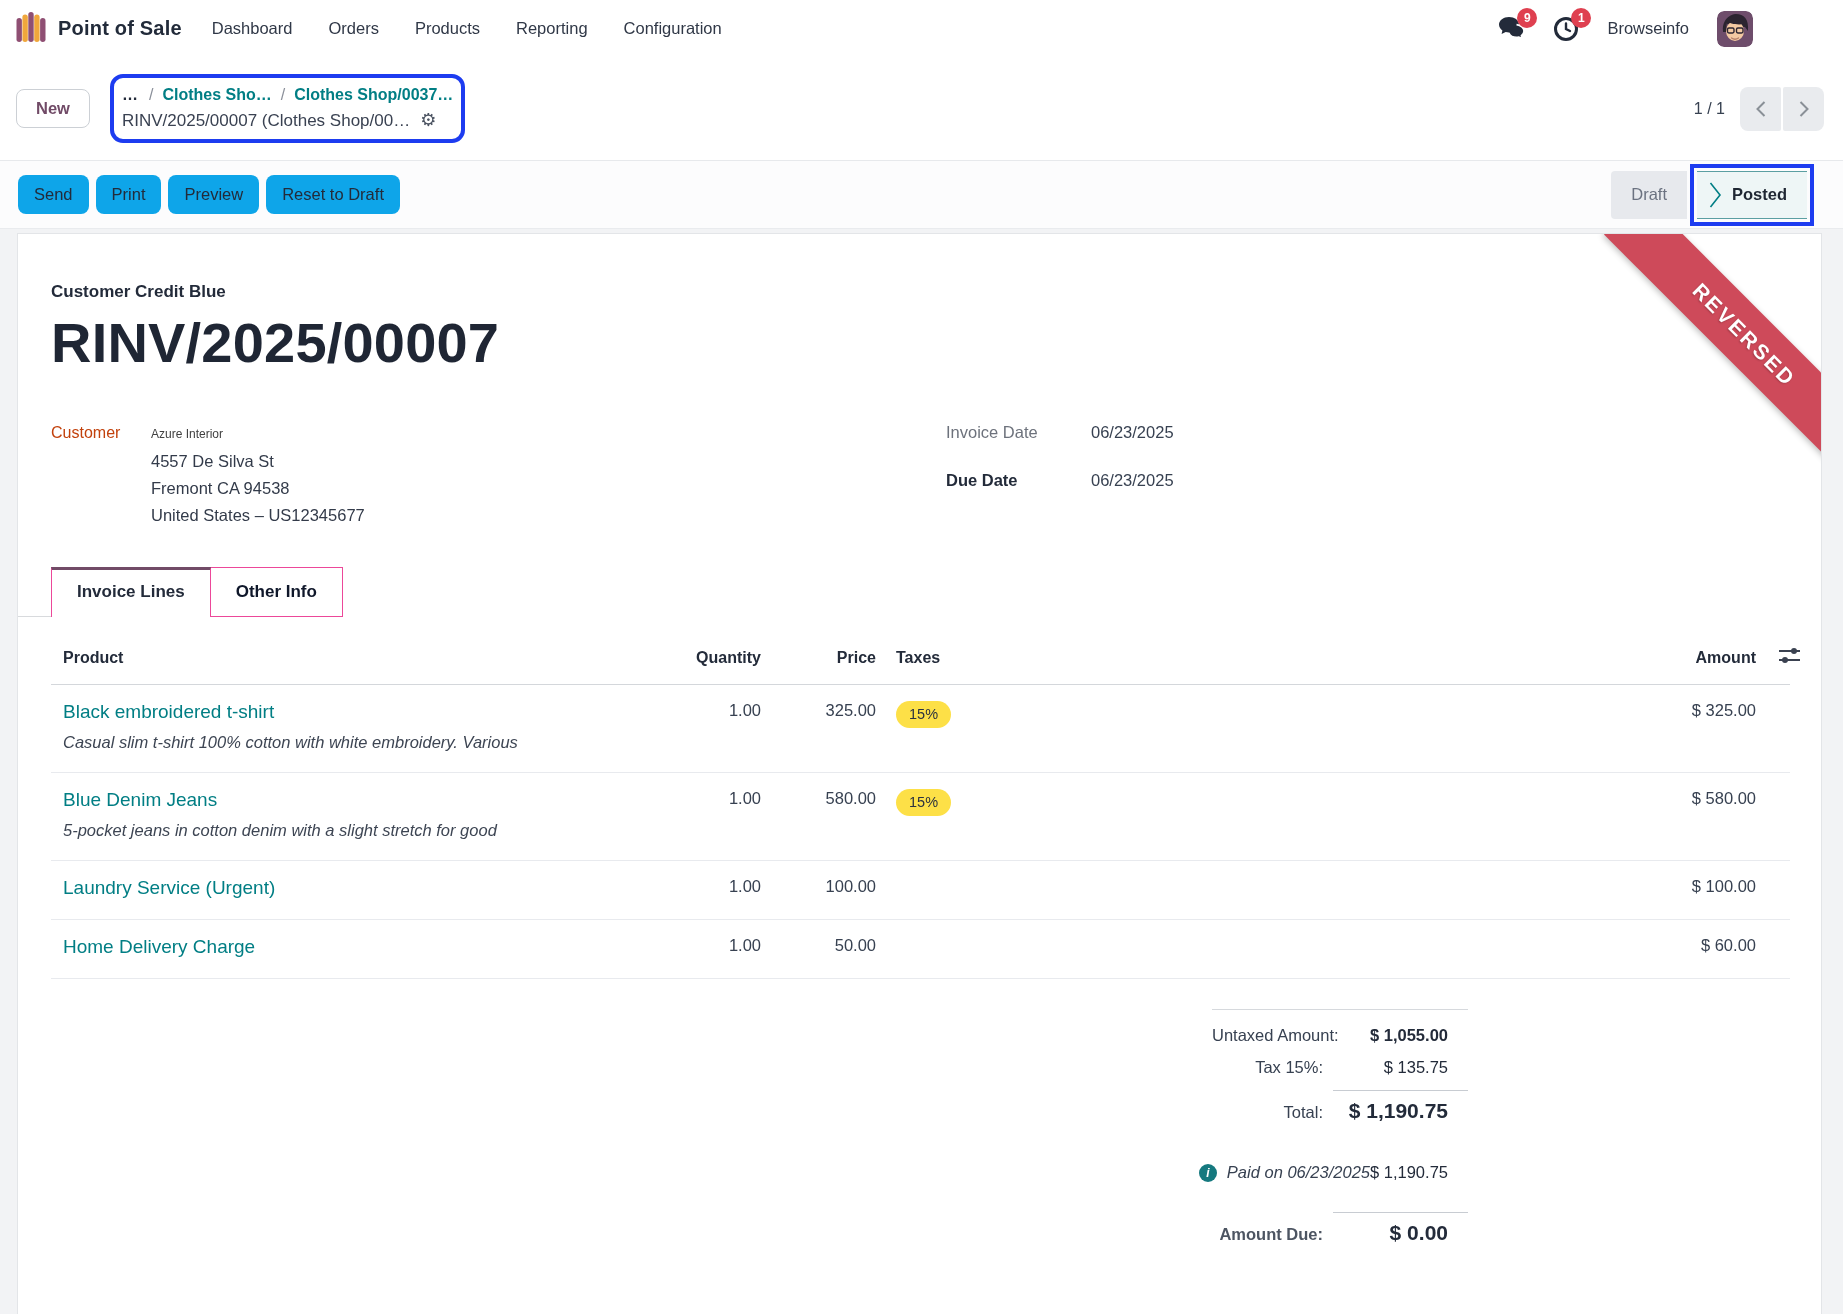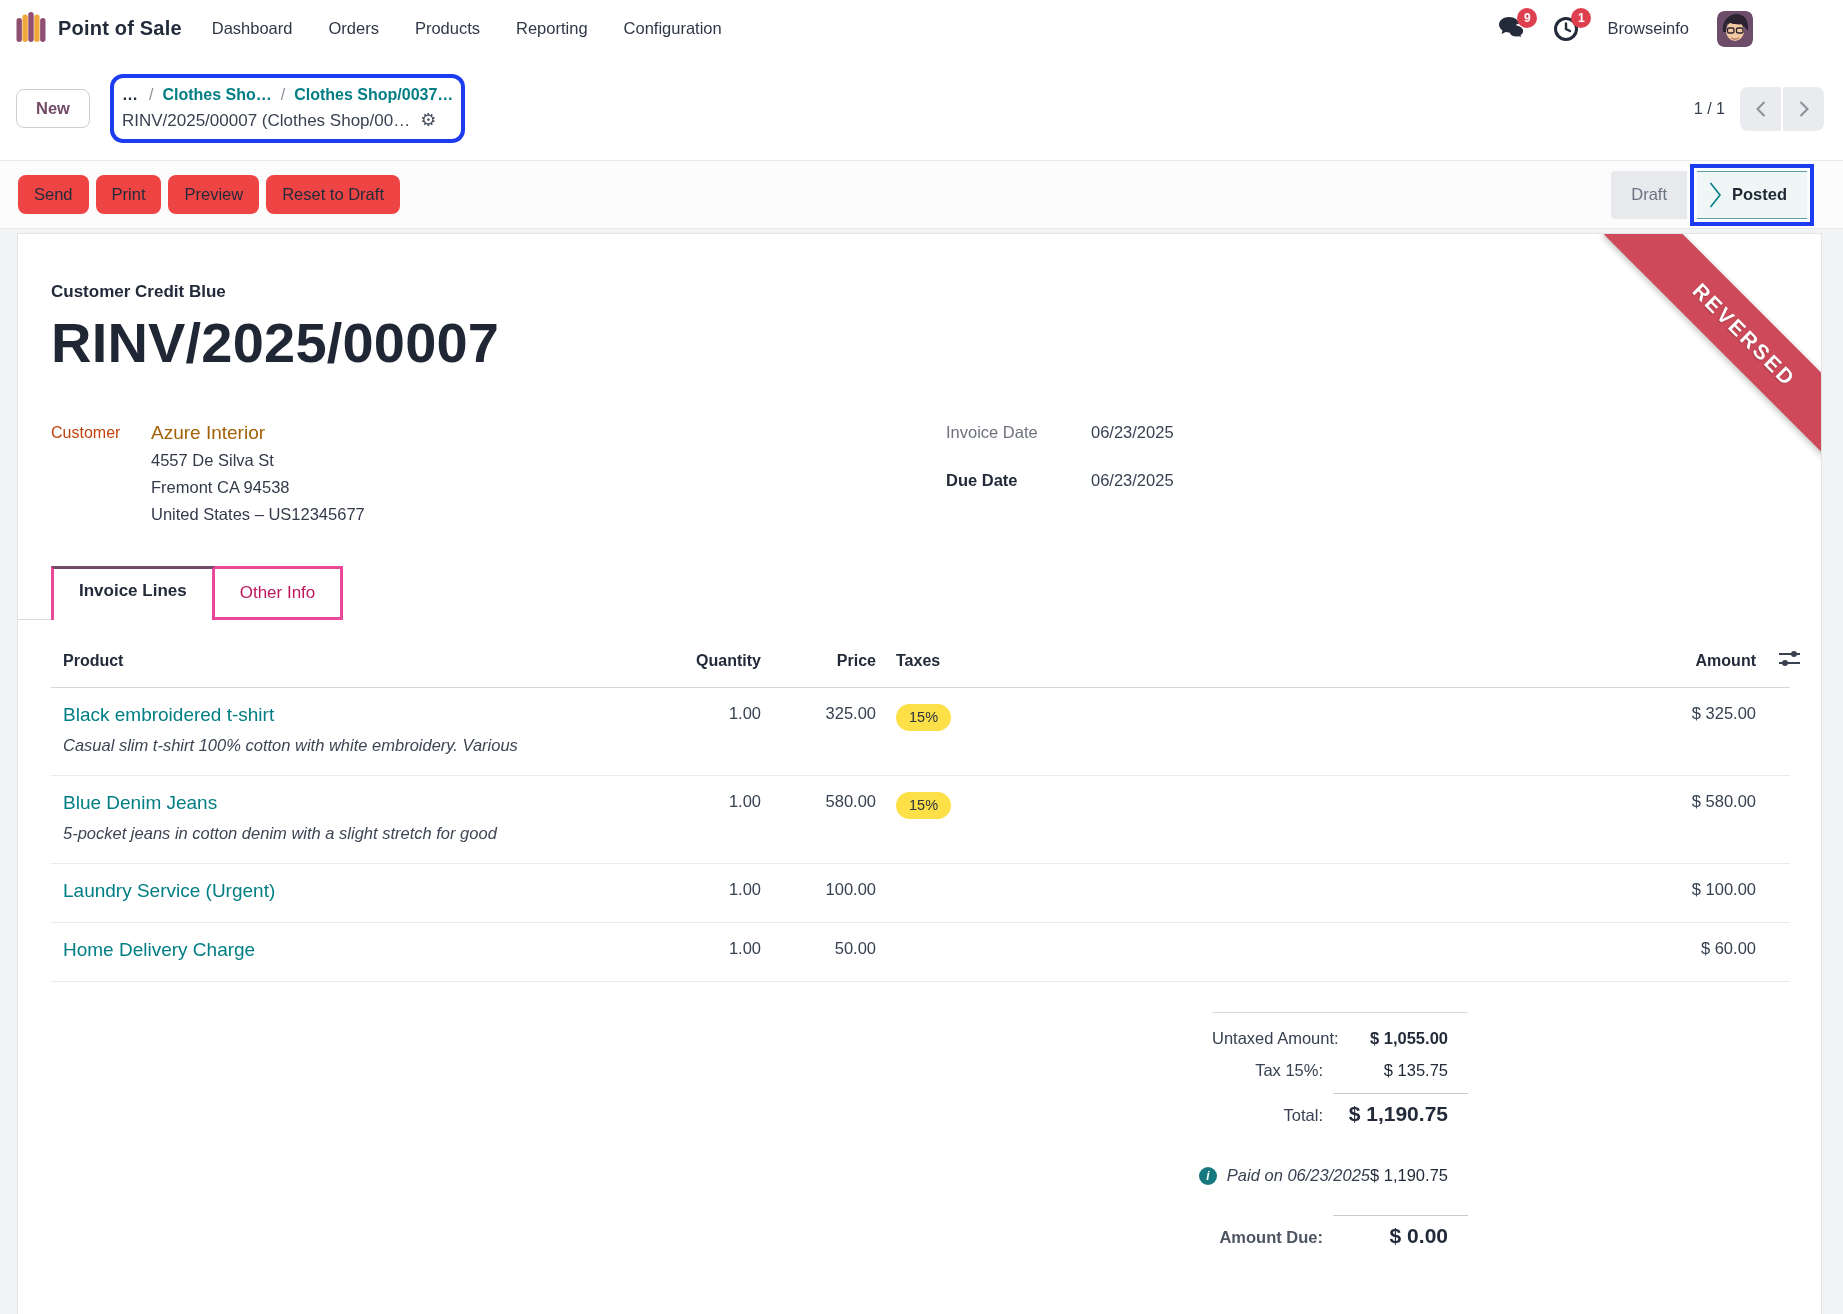--- a/index.html
+++ b/index.html
@@ -48,21 +48,21 @@
     width:41px; height:44px; background:#e9ebee; border:none; border-radius:8px;
     display:flex; align-items:center; justify-content:center; cursor:pointer;
   }
   .pager-btns button:first-child { border-top-right-radius:2px; border-bottom-right-radius:2px; }
   .pager-btns button:last-child { border-top-left-radius:2px; border-bottom-left-radius:2px; }
 
   
   .statusbar { height:68px; background:#fcfcfd; border-bottom:1px solid #e9ebee;
     display:flex; align-items:center; padding:0 36px 0 18px; }
   .act-btn {
-    background:#ef4444; border:none; border-radius:8px; color:#232b3a;
+    background:#0ea5e9; border:none; border-radius:8px; color:#232b3a;
     font-size:16.5px; font-weight:500; padding:10px 16px; margin-right:7px; cursor:pointer;
     font-family:inherit;
   }
   .status-right { margin-left:auto; display:flex; align-items:stretch; gap:10px; }
   .st-draft { background:#e7e9ed; color:#6b7280; font-size:16.5px; padding:10px 20px;
     border-radius:4px 0 0 4px; display:flex; align-items:center; cursor:pointer; }
   .st-posted { background:#eef6f6; border-top:1px solid #5b9fa2; border-bottom:1px solid #5b9fa2;
     color:#1f2733; font-weight:700; font-size:16.5px; padding:10px 20px 10px 12px;
     display:flex; align-items:center; gap:10px; cursor:pointer;
     outline:4px solid #1d3cf0; outline-offset:3px; }
@@ -76,31 +76,31 @@
     background:#ce4a5a; color:#fff; font-weight:700; font-size:21px; letter-spacing:2.5px;
     text-align:center; line-height:56px; transform:rotate(45deg);
     text-shadow:0 1px 2px rgba(0,0,0,.25); box-shadow:0 2px 6px rgba(0,0,0,.25); }
 
   .doc-type { font-size:17px; font-weight:700; color:#232b3a; }
   .doc-number { font-size:56px; font-weight:700; color:#1f2634; margin-top:8px; letter-spacing:.2px; }
 
   .info { display:flex; margin-top:44px; line-height:27px; }
   .info-left { width:895px; display:flex; }
   .info-left .lbl { width:100px; color:#c2410c; }
-  .customer-link { color:#a16207; text-decoration:none; font-size:19px; cursor:pointer; display:inline-block; }
+  .customer-link { color:#404040; text-decoration:none; font-size:12px; cursor:pointer; display:inline-block; }
   .addr { color:#333b4a; font-size:16.5px; }
   .info-right { flex:1; }
   .irow { display:flex; margin-bottom:21px; }
   .irow .lbl { width:145px; color:#6d727c; font-size:16.5px; }
   .irow .lbl.bold { color:#232b3a; font-weight:700; }
   .irow .val { color:#374151; font-size:16.5px; }
 
   .tabs { display:flex; align-items:stretch; margin-top:38px; }
   .tabs .lead { width:33px; margin-left:-33px; border-bottom:1px solid #d8dadd; }
-  .tab { padding:14px 25px; font-size:17px; color:#be185d; border:3px solid #ec4899; cursor:pointer; background:#fff; }
+  .tab { padding:14px 25px; font-size:17px; color:#0f172a; border:1px solid #ec4899; cursor:pointer; background:#fff;font-weight:bold; }
   .tab.active { border-top:3px solid #714B67; border-bottom:none; font-weight:700; color:#232b3a; padding-top:12px; }
   .tab.inactive { border-left:none; }
 
   table.lines { width:100%; border-collapse:collapse; table-layout:fixed; margin-top:16px; }
   .lines th { font-weight:700; color:#232b3a; font-size:16px; padding:13px 10px 15px;
     border-bottom:1px solid #d4d7db; text-align:left; }
   .lines th.r, .lines td.r { text-align:right; }
   .lines td { padding:16px 10px 20px; border-bottom:1px solid #e8eaee; vertical-align:top; font-size:16.5px; color:#374151; }
   .lines td.c-prod, .lines th.h-prod { padding-left:12px; }
   .lines th.h-amt, .lines td.c-amt { padding-right:0; }

